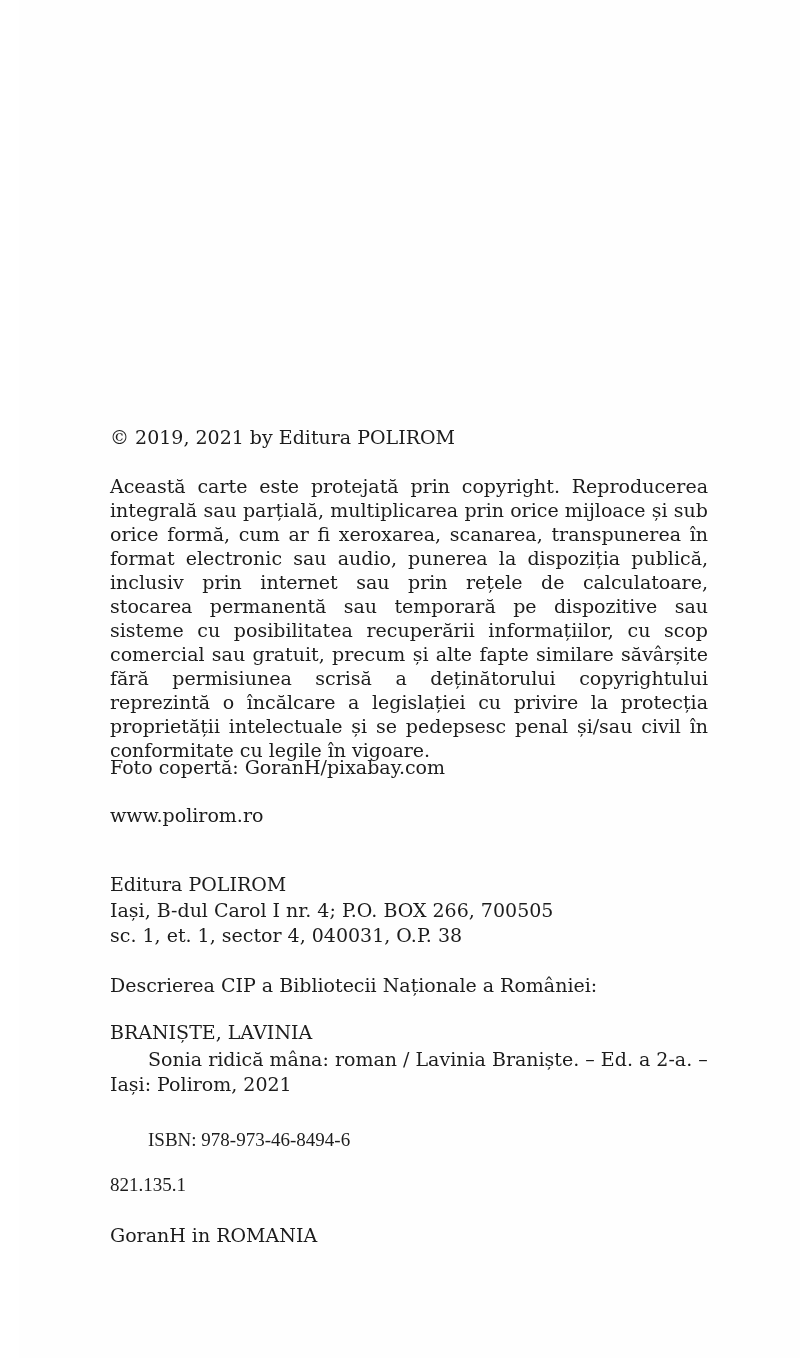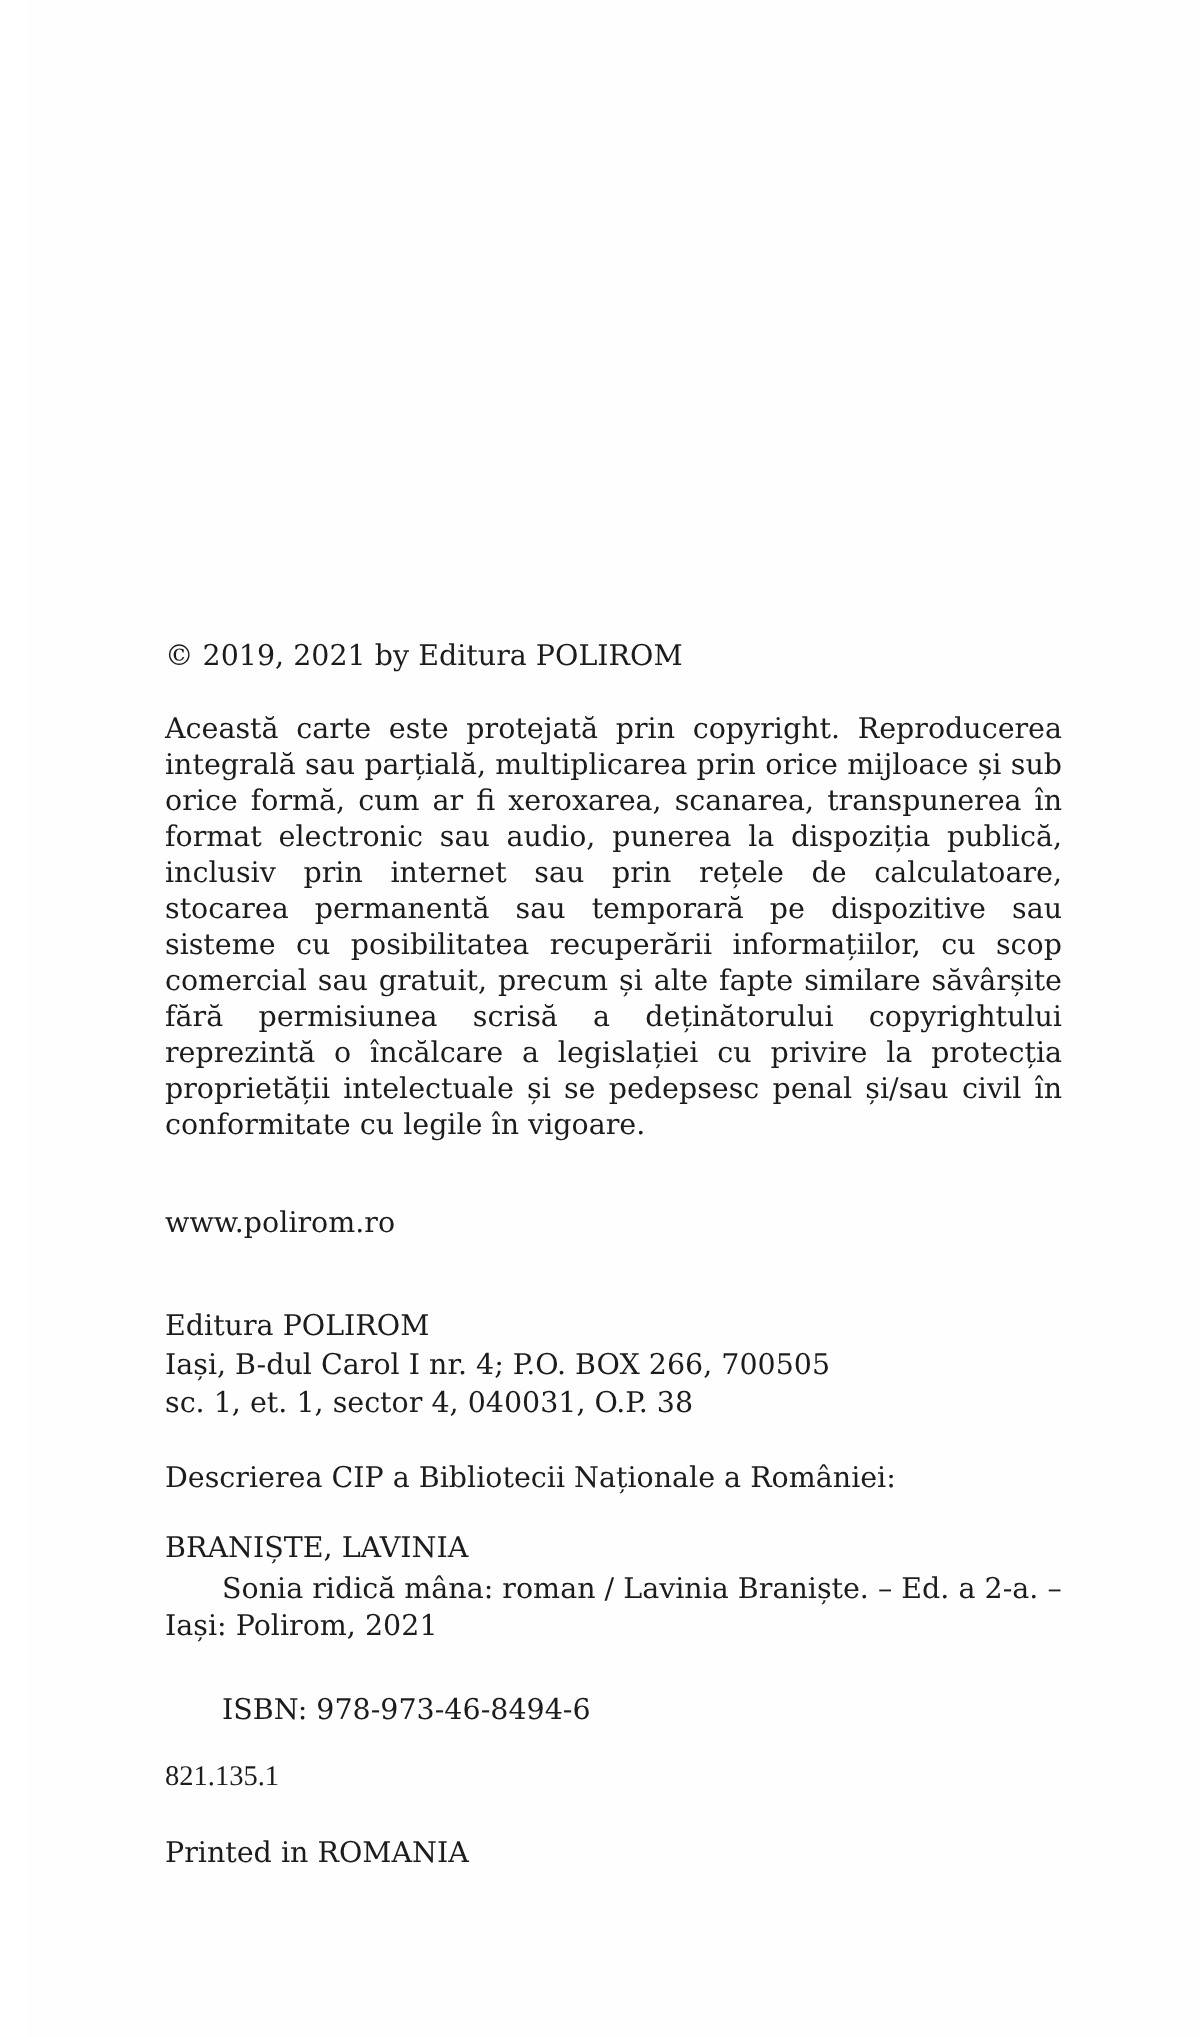--- a/index.html
+++ b/index.html
@@ -42,34 +42,35 @@
 </style>
 </head>
 <body>
 
 <div class="page">
 
   <div class="block" style="top:425px;">© 2019, 2021 by Editura POLIROM</div>
 
   <div class="block justified" style="top:474px;">Această carte este protejată prin copyright. Reproducerea integrală sau parțială, multiplicarea prin orice mijloace și sub orice formă, cum ar fi xeroxarea, scanarea, transpunerea în format electronic sau audio, punerea la dispoziția publică, inclusiv prin internet sau prin rețele de calculatoare, stocarea permanentă sau temporară pe dispozitive sau sisteme cu posibilitatea recuperării informațiilor, cu scop comercial sau gratuit, precum și alte fapte similare săvârșite fără permisiunea scrisă a deținătorului copyrightului reprezintă o încălcare a legislației cu privire la protecția proprietății intelectuale și se pedepsesc penal și/sau civil în conformitate cu legile în vigoare.</div>
 
+  <div class="block" style="top:755px;">Foto copertă: GoranH/pixabay.com</div>
 
   <div class="block italic" style="top:803px;">www.polirom.ro</div>
 
   <div class="block addr" style="top:872px;">
     <div>Editura POLIROM</div>
     <div>Iași, B-dul Carol I nr. 4; P.O. BOX 266, 700505</div>
     <div>sc. 1, et. 1, sector 4, 040031, O.P. 38</div>
   </div>
 
   <div class="block" style="top:1020px;">BRANIȘTE, LAVINIA</div>
 
   <div class="block" style="top:973px;">Descrierea CIP a Bibliotecii Naționale a României:</div>
 
   <div class="block cip-title" style="top:1047px;"><span class="italic">Sonia ridică mâna: roman</span><span> / Lavinia Braniște. – Ed. a</span> <span>2-a. – Iași: Polirom, 2021</span></div>
 
-  <div class="block indented" style="top:1128px;">ISBN: 978-973-46-8494-6</div>
+  <div class="block indented" style="top:1128px;font-family:Liberation Serif, serif;">ISBN: 978-973-46-8494-6</div>
 
   <div class="block" style="top:1173px;font-family:Liberation Serif, serif;">821.135.1</div>
 
-  <div class="block" style="top:1223px;">Printed in ROMANIA</div>
+  <div class="block" style="top:1223px;">GoranH in ROMANIA</div>
 
 </div>
 
 </body></html>

